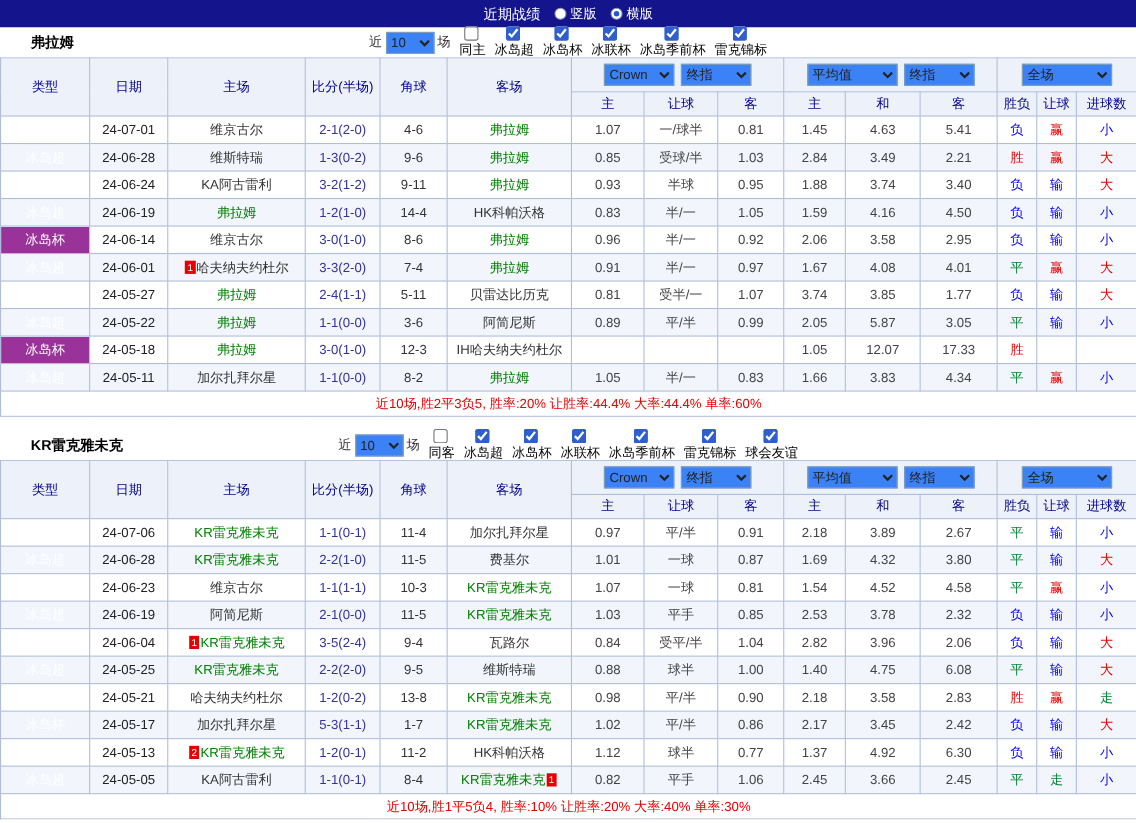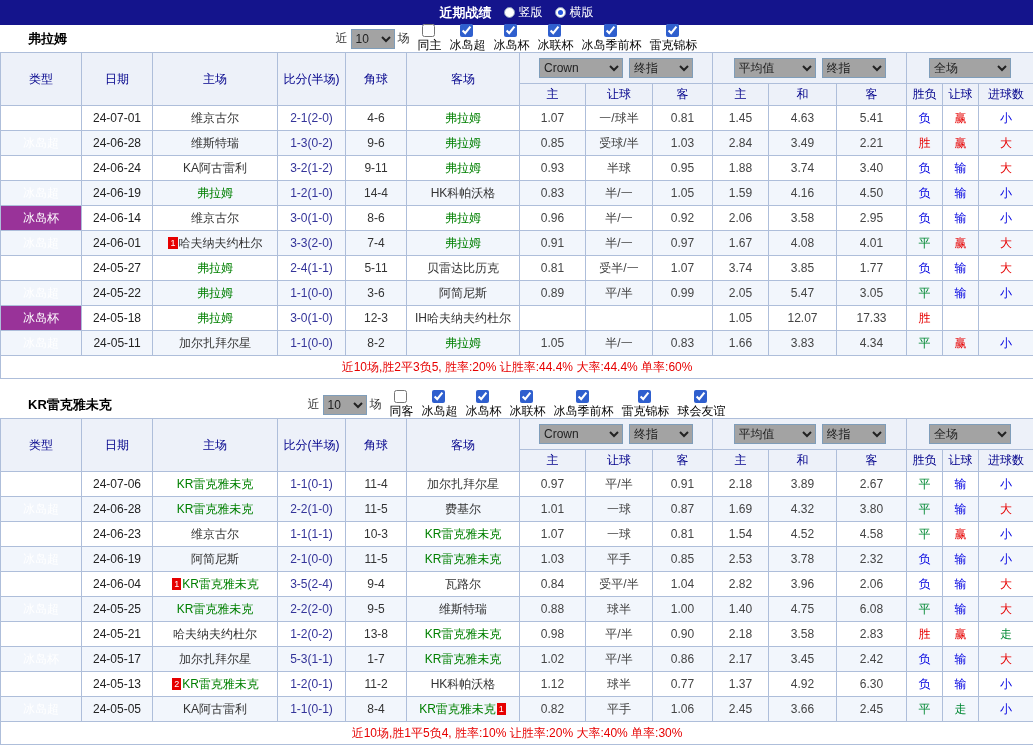--- a/index.html
+++ b/index.html
@@ -5,31 +5,31 @@
   * { box-sizing: border-box; }
   html,body { margin:0; padding:0; }
   body {
     width:1033px; background:#fff; color:#333;
     font-family:"Liberation Sans","DejaVu Sans",sans-serif; font-size:12px;
   }
   .titlebar {
     background:#14148C; height:25px; display:flex; align-items:center;
     justify-content:center; gap:12px; color:#fff;
   }
-  .titlebar .title { font-weight:bold; font-size:13px; }
+  .titlebar .title { font-weight:normal; font-size:13px; }
   .radio-opt { display:flex; align-items:center; gap:4px; cursor:pointer; color:#fff; }
   .radio { width:11px; height:11px; border-radius:50%; background:#fff; border:1px solid #8899bb; position:relative; display:inline-block; }
   .radio.checked::after { content:""; position:absolute; left:2px; top:2px; width:5px; height:5px; border-radius:50%; background:#2255dd; }
   .filterbar { position:relative; height:27px; background:#fff; }
   .team-name { position:absolute; left:28px; top:0; line-height:27px; font-weight:bold; color:#000; font-size:13px; }
   .filters { display:flex; justify-content:center; align-items:center; height:27px; gap:3px; }
   .filters .chk { display:flex; align-items:center; margin-left:5px; color:#000;flex-direction:column; }
   .filters input[type=checkbox] { width:13px; height:13px; accent-color:#2f5fce; margin:0 2px 0 0; }
-  select.hsel { height:20px; font-size:12px; border:1px solid #7f9db9; background:#a3a3a3; color:#222; }
-  .w44{width:44px} .w64{width:84px} .w58{width:64px} .w82{width:82px}
+  select.hsel { height:20px; font-size:12px; border:1px solid #7f9db9; background:#3b82f6; color:#222; }
+  .w44{width:44px} .w64{width:64px} .w58{width:64px} .w82{width:82px}
   table.grid { width:100%; border-collapse:collapse; table-layout:fixed; }
   .grid th, .grid td { border:1px solid #AEBEDA; text-align:center; padding:0; overflow:hidden; white-space:nowrap; }
   .grid thead th { background:#EDF1F9; color:#00008B; font-weight:normal; }
   .grid tr.h1 th { height:31px; }
   .grid tr.h2 th { height:22px; }
   .grid tbody td { height:25px; background:#fff; }
   .grid tbody tr.alt td { background:#F2F6FC; }
   td.type { background:#14148C; color:#fff; }
   td.type.cup { background:#993399; }
   td.date { color:#222; }
@@ -264,21 +264,21 @@
           <td class="type">冰岛超</td>
           <td class="date">24-05-22</td>
           <td><span class="focal">弗拉姆</span></td>
           <td class="score">1-1(0-0)</td>
           <td class="corner">3-6</td>
           <td><span class="">阿简尼斯</span></td>
           <td class="odds">0.89</td>
           <td class="odds">平/半</td>
           <td class="odds">0.99</td>
           <td class="avg">2.05</td>
-          <td class="avg">5.47</td>
+          <td class="avg">5.87</td>
           <td class="avg">3.05</td>
           <td class="res r-green">平</td>
           <td class="res r-blue">输</td>
           <td class="res r-blue">小</td>
         </tr>
         <tr class="">
           <td class="type cup">冰岛杯</td>
           <td class="date">24-05-18</td>
           <td><span class="focal">弗拉姆</span></td>
           <td class="score">3-0(1-0)</td>

